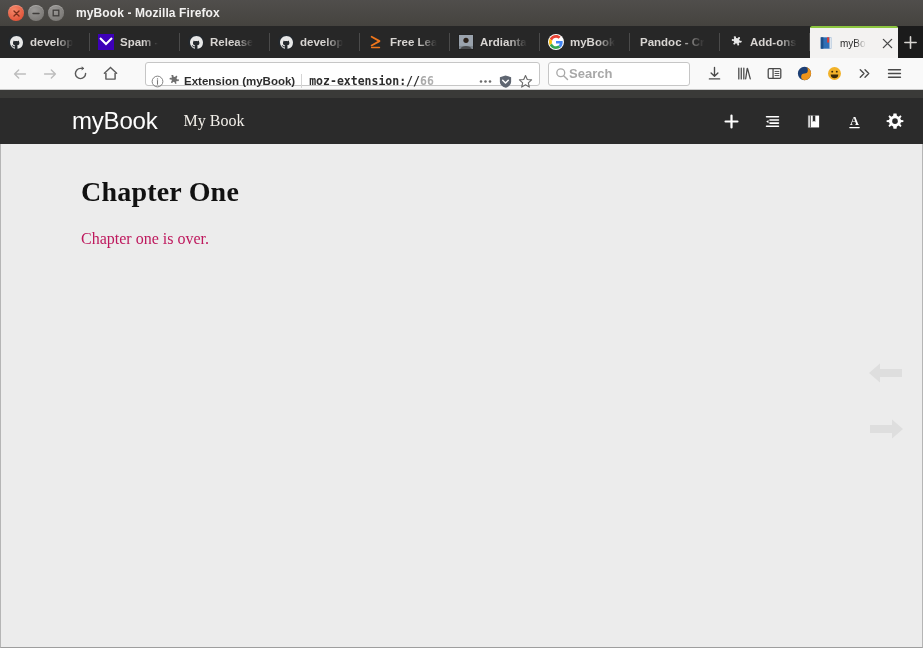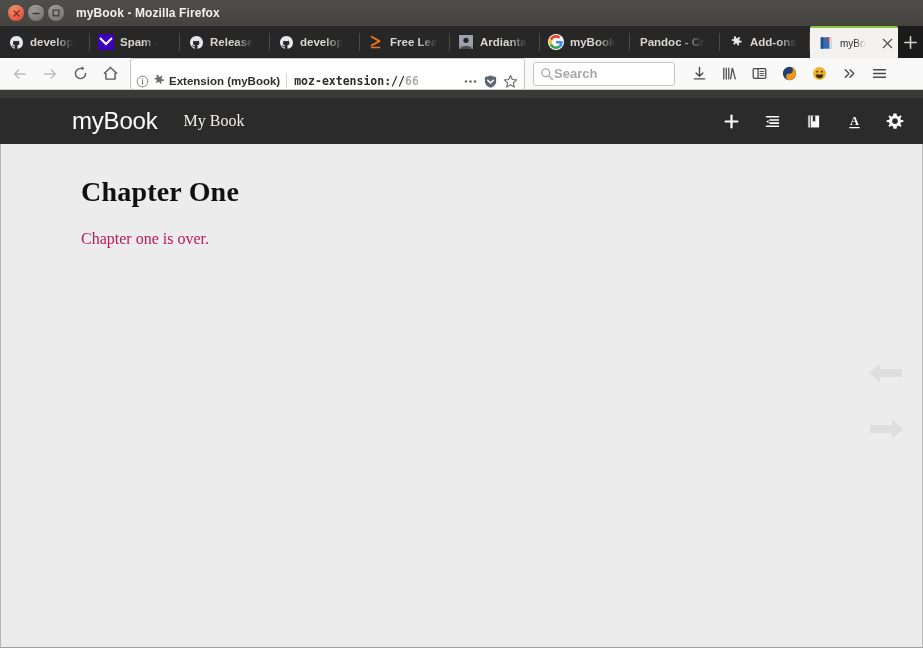--- a/index.html
+++ b/index.html
@@ -124,26 +124,26 @@
   }
   .navicon {
     width: 28px; height: 28px;
     display: flex; align-items: center; justify-content: center;
     color: #6a6a6a;
     flex: 0 0 auto;
   }
   .navicon.dim { color: #bdbdbd; }
   #urlbar {
     flex: 1 1 auto;
-    height: 32px;
+    height: 24px;
     background: #fff;
     border: 1px solid #c6c6c6;
     border-radius: 3px;
     display: flex; align-items: center;
-    margin: 0 6px 0 4px;
+    margin: 0 6px 0 19px;
     padding: 15px 4px 0 5px;
     min-width: 0;
     max-width: 395px;
   }
   #urlbar .ident {
     display: flex; align-items: center; gap: 3px;
     padding-right: 6px;
     border-right: 1px solid #d4d4d4;
     margin-right: 7px;
   }

